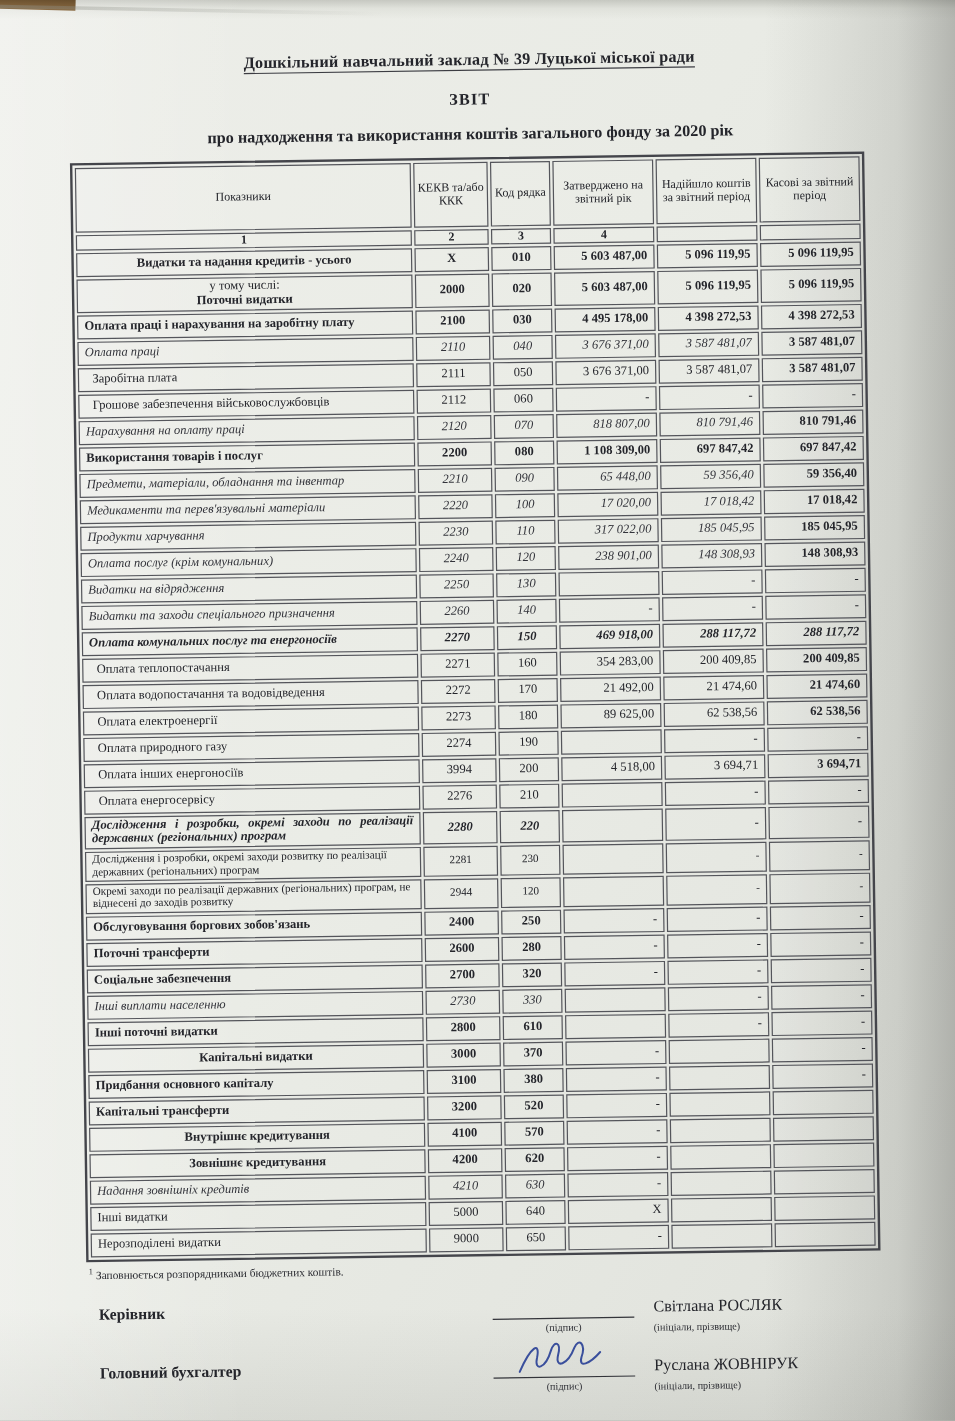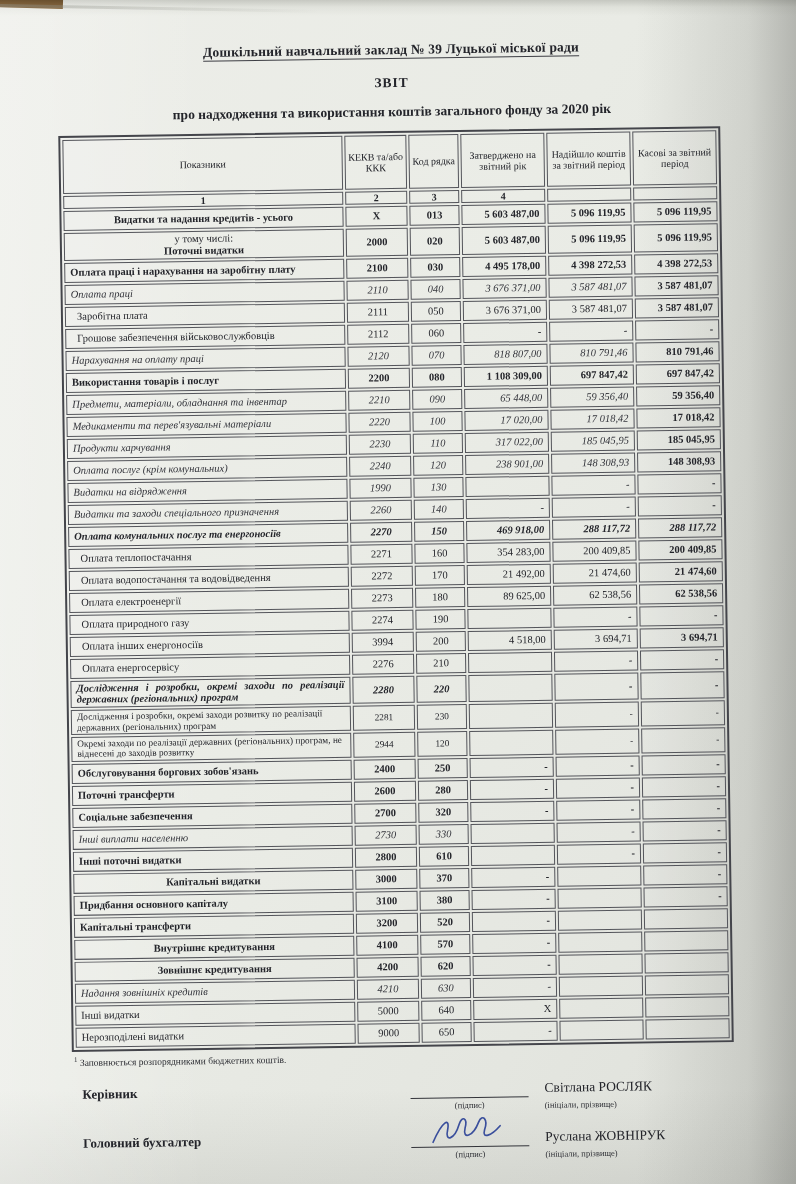--- a/index.html
+++ b/index.html
@@ -126,21 +126,21 @@
           <th></th>
           <th></th>
         </tr>
       </thead>
       <tbody>
           <tr class="s-bold a-center">
     <td class="c-label">
               <div class="label-main">Видатки та надання кредитів - усього</div>
             </td>
     <td class="c-num">X</td>
-    <td class="c-num">013</td>
+    <td class="c-num">010</td>
     <td class="c-val">5 603 487,00</td>
     <td class="c-val">5 096 119,95</td>
     <td class="c-val c-cash">5 096 119,95</td>
   </tr>
           <tr class="s-bold a-center">
     <td class="c-label">
               <div class="label-top">у тому числі:</div>
               <div class="label-main">Поточні видатки</div>
             </td>
     <td class="c-num">2000</td>
@@ -246,21 +246,21 @@
     <td class="c-num">2240</td>
     <td class="c-num">120</td>
     <td class="c-val">238 901,00</td>
     <td class="c-val">148 308,93</td>
     <td class="c-val c-cash">148 308,93</td>
   </tr>
           <tr class="s-italic a-left">
     <td class="c-label">
               <div class="label-main">Видатки на відрядження</div>
             </td>
-    <td class="c-num">1990</td>
+    <td class="c-num">2250</td>
     <td class="c-num">130</td>
     <td class="c-val"></td>
     <td class="c-val">-</td>
     <td class="c-val c-cash">-</td>
   </tr>
           <tr class="s-italic a-left">
     <td class="c-label">
               <div class="label-main">Видатки та заходи спеціального призначення</div>
             </td>
     <td class="c-num">2260</td>

